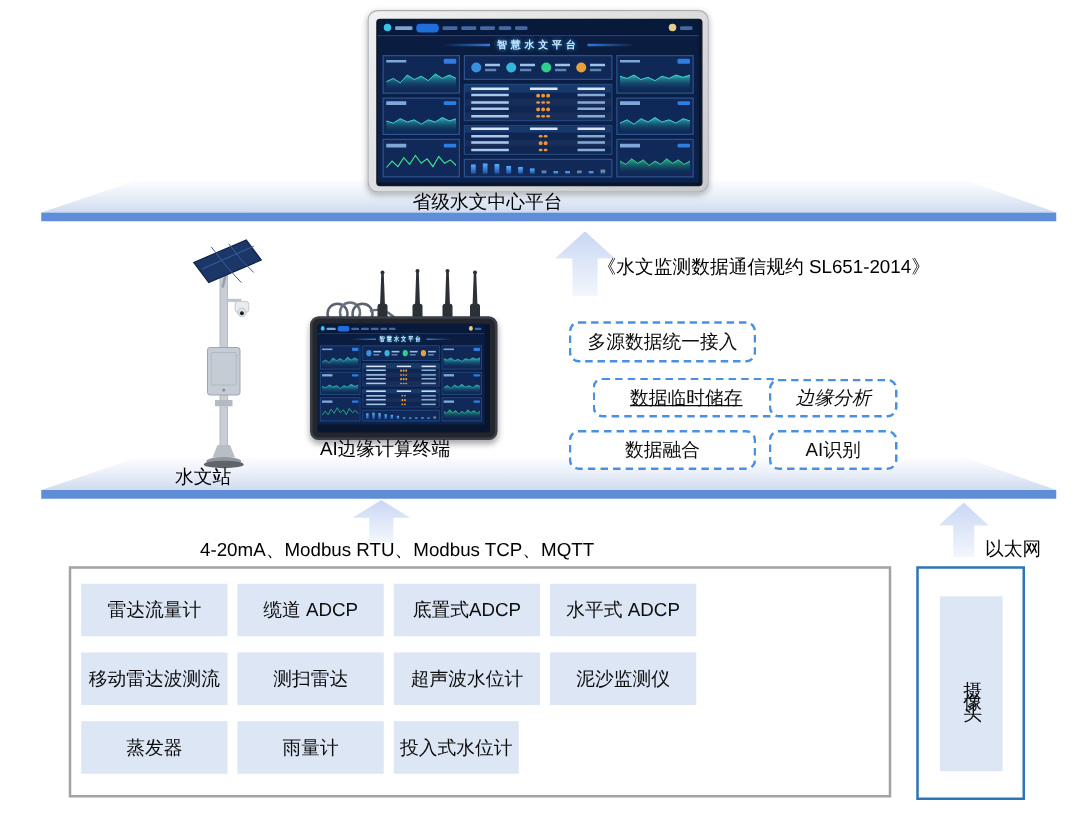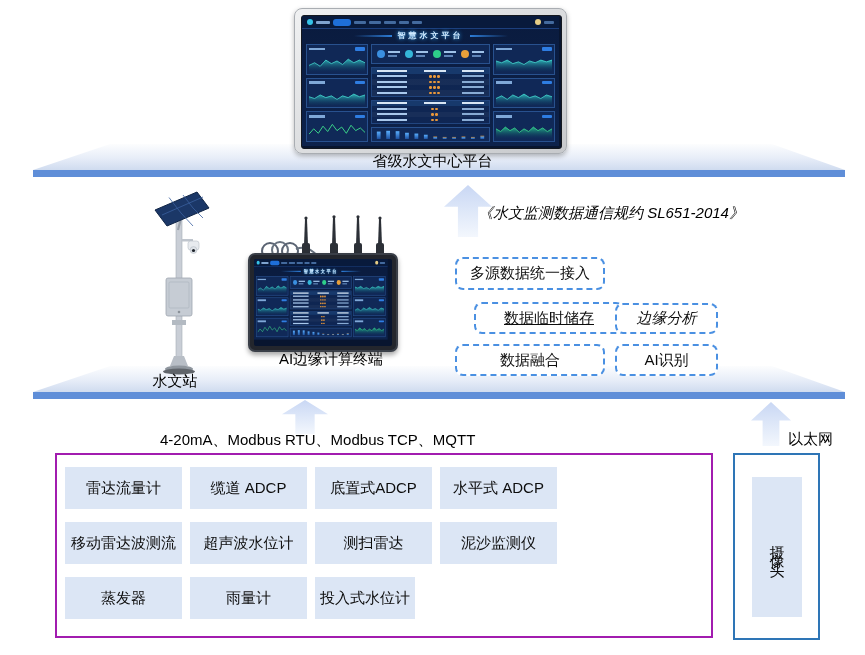--- a/index.html
+++ b/index.html
@@ -56,21 +56,21 @@
   .d-tr .c1{width:30px;height:2px;background:#a9c8ec;}
   .d-tr .c2{display:flex;gap:1.5px;}
   .d-tr .c2 s{width:2.5px;height:2.5px;border-radius:50%;background:#e8973a;display:block;}
   .d-tr .c3{width:22px;height:2px;background:#88abd4;}
   .d-tr.hd .c1,.d-tr.hd .c3{background:#d8e6f5;}
   .d-chart{flex:1;background:rgba(18,44,92,.78);border:1px solid rgba(70,130,210,.45);padding:2px;min-height:0;display:flex;}
   .d-chart svg{width:100%;height:100%;}
 
   
   .lbl{position:absolute;font-size:15px;color:#000;z-index:4;white-space:nowrap;}
-  .center{text-align:center;}
+  .center{text-align:left;}
 
   
   .station{position:absolute;left:145px;top:188px;width:72px;height:190px;z-index:3;}
   .terminal{position:absolute;left:248px;top:215px;width:152px;height:140px;z-index:3;}
   .t-ant{position:absolute;left:46px;top:0;width:100px;height:46px;}
   .t-cables{position:absolute;left:10px;top:22px;width:64px;height:26px;}
   .t-body{position:absolute;left:0;top:38px;width:150px;height:99px;background:#23262d;
     border:2px solid #3a3f48;border-radius:7px;box-sizing:border-box;padding:4px;
     box-shadow:0 3px 5px rgba(0,0,0,.35);}
   .t-screen{width:100%;height:100%;background:#08152f;border-radius:2px;overflow:hidden;}
@@ -85,21 +85,21 @@
   #ar2{left:282px;top:400px;width:46px;height:34px;}
   #ar3{left:751px;top:402px;width:40px;height:44px;}
 
   
   .cap{position:absolute;z-index:3;border:2px dashed #4a90e2;border-radius:8px;background:#fff;
        display:flex;align-items:center;justify-content:center;font-size:15px;color:#0d0d0d;
        box-sizing:border-box;}
 
   
   .bigbox{position:absolute;left:55px;top:453px;width:658px;height:185px;
-          border:2px solid #a21caf;background:#fff;box-sizing:border-box;z-index:2;}
+          border:2px solid #a3a3a3;background:#fff;box-sizing:border-box;z-index:2;}
   .sensor-rows{position:absolute;inset:0;padding:12px 0 0 8px;display:flex;flex-direction:column;gap:13px;}
   .srow{display:flex;gap:8px;}
   .chip{width:117px;height:42px;background:#dce6f5;display:flex;align-items:center;justify-content:center;
         font-size:15px;color:#0d0d0d;flex:none;}
   .chip.narrow{width:100px;}
   .cambox{position:absolute;left:733px;top:453px;width:87px;height:187px;
           border:2px solid #2e75b6;background:#fff;box-sizing:border-box;z-index:2;
           display:flex;align-items:center;justify-content:center;}
   .camchip{width:50px;height:140px;background:#dce6f5;display:flex;align-items:center;justify-content:center;
            writing-mode:vertical-rl;text-orientation:upright;letter-spacing:9px;font-size:15px;color:#0d0d0d;}
@@ -621,21 +621,21 @@
             </div>
           </div>
         </div>
       </div>
         </div>
     </div>
   </div>
   <div class="lbl center" style="left:256px;top:350px;width:150px;">AI边缘计算终端</div>
 
   <div class="arrow-up" id="ar1"></div>
-  <div class="lbl" style="left:478px;top:204px;font-style:italic;">《水文监测数据通信规约 SL651-2014》</div>
+  <div class="lbl" style="left:478px;top:204px;">《水文监测数据通信规约 SL651-2014》</div>
 
   <div class="cap" style="left:455px;top:257px;width:150px;height:33px;text-align:center;">多源数据统一接入</div>
   <div class="cap" style="left:474px;top:302px;width:150px;height:32px;text-decoration:underline;">数据临时储存</div>
   <div class="cap" style="left:615px;top:303px;width:103px;height:31px;font-style:italic;">边缘分析</div>
   <div class="cap" style="left:455px;top:344px;width:150px;height:32px;">数据融合</div>
   <div class="cap" style="left:615px;top:344px;width:103px;height:32px;">AI识别</div>
 
   <div class="arrow-up" id="ar2"></div>
   <div class="arrow-up" id="ar3"></div>
   <div class="lbl center" style="left:160px;top:431px;width:310px;">4-20mA、Modbus RTU、Modbus TCP、MQTT</div>
@@ -644,22 +644,22 @@
   <div class="bigbox">
     <div class="sensor-rows">
       <div class="srow">
         <div class="chip">雷达流量计</div>
         <div class="chip">缆道 ADCP</div>
         <div class="chip">底置式ADCP</div>
         <div class="chip">水平式 ADCP</div>
       </div>
       <div class="srow">
         <div class="chip">移动雷达波测流</div>
+        <div class="chip">测扫雷达</div>
         <div class="chip">超声波水位计</div>
-        <div class="chip">测扫雷达</div>
         <div class="chip">泥沙监测仪</div>
       </div>
       <div class="srow">
         <div class="chip">蒸发器</div>
         <div class="chip">雨量计</div>
         <div class="chip narrow">投入式水位计</div>
       </div>
     </div>
   </div>
 

